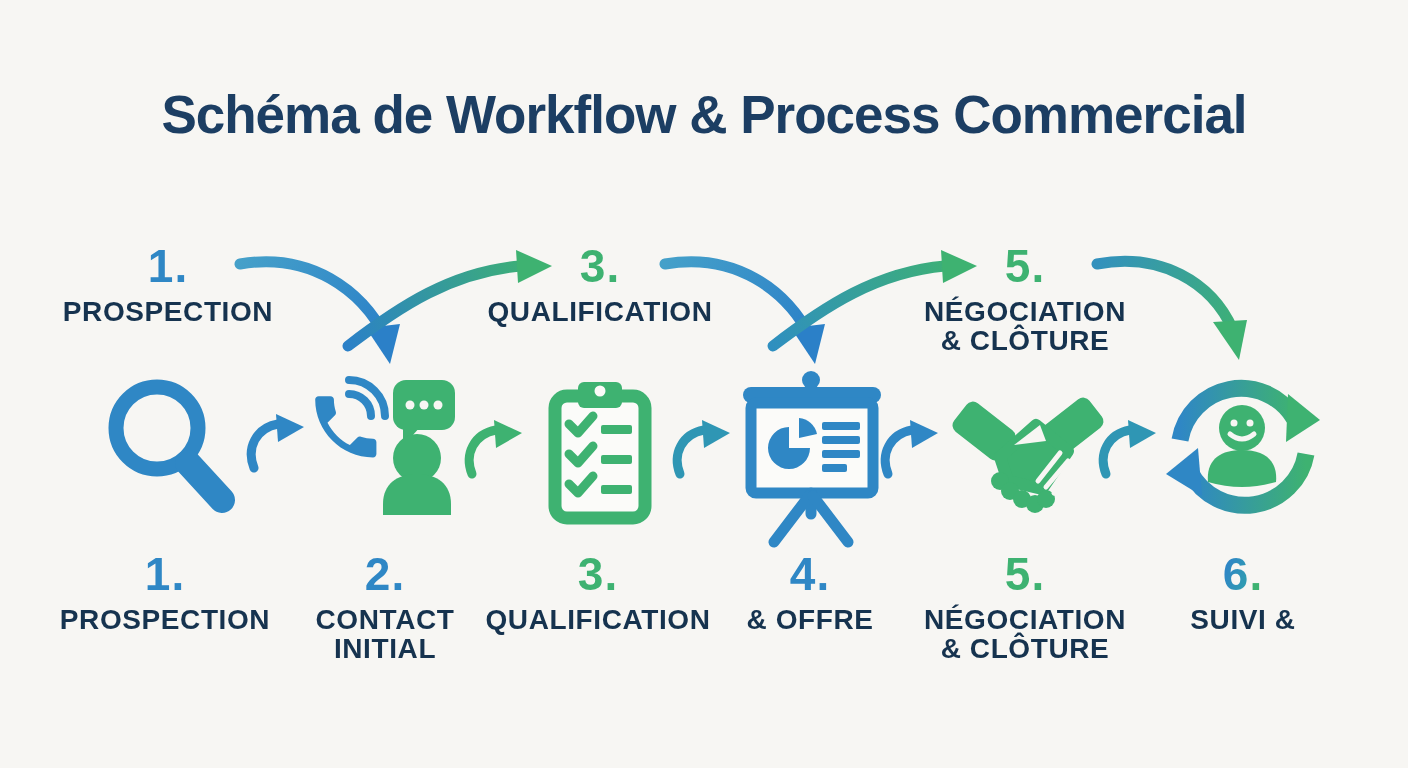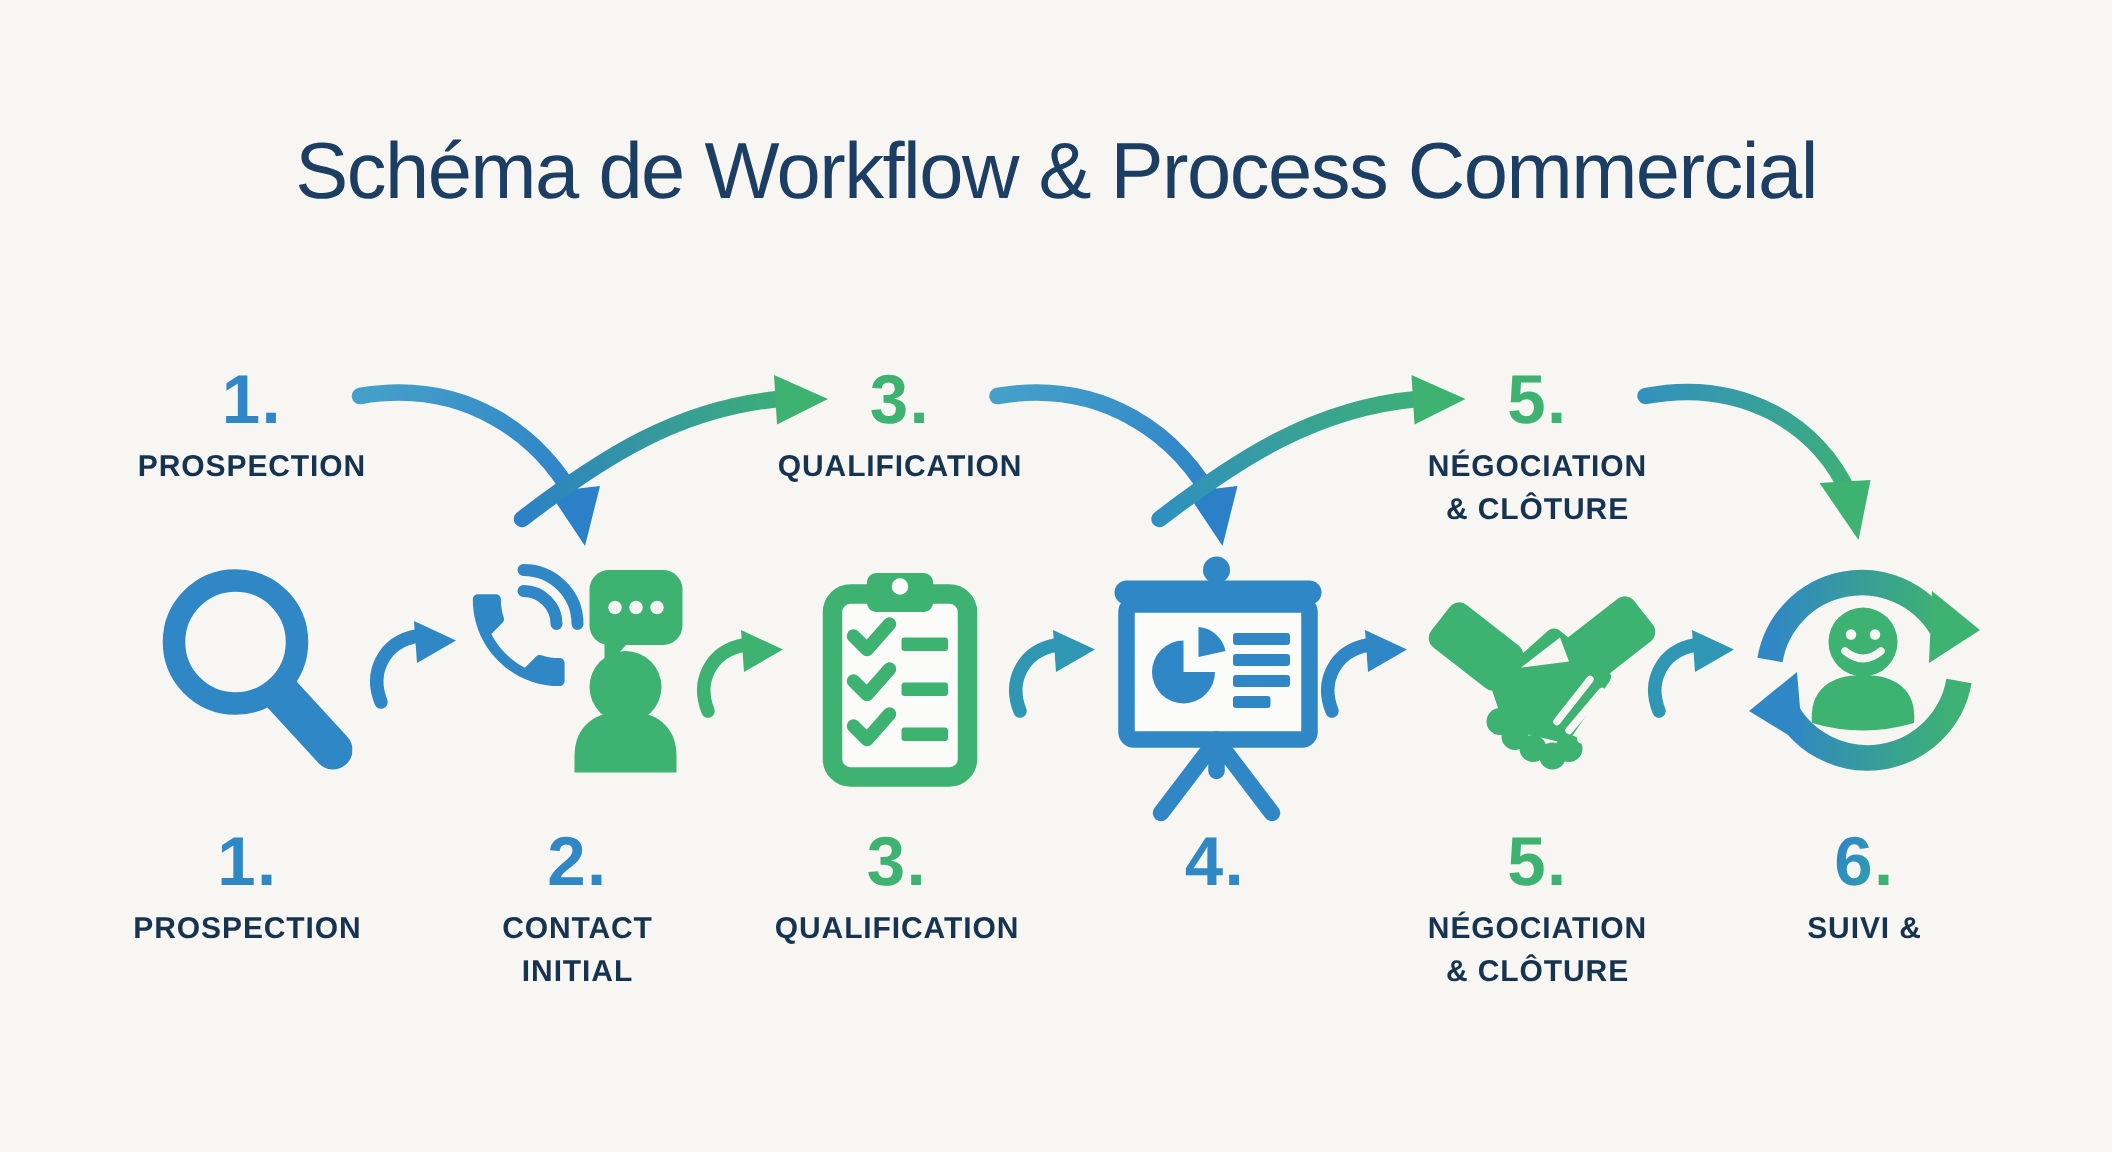--- a/index.html
+++ b/index.html
@@ -3,36 +3,36 @@
 <meta charset="utf-8">
 <style>
   html,body{margin:0;padding:0;background:#e8e8e6;}
   .canvas{
     position:relative; width:1408px; height:768px; overflow:hidden;
     background:#f7f6f3;
     font-family:"Liberation Sans", sans-serif;
   }
   .title{
     position:absolute; top:84px; left:0; right:0;
-    text-align:center; font-size:53px; font-weight:normal;
+    text-align:center; font-size:53px; font-weight:bold;
     color:#1c3e63; letter-spacing:-1px;
   }
   .callout{ position:absolute; top:241px; width:240px; text-align:center; }
   .step{ position:absolute; top:549px; width:230px; text-align:center; }
   .num-line{ font-size:46px; font-weight:bold; line-height:50px; letter-spacing:1px; }
   .num-blue{ color:#2f87c5; }
   .num-green{ color:#3eb271; }
   .num-grad{
     background:linear-gradient(110deg,#2f87c5 25%,#2f9ab2 75%);
     -webkit-background-clip:text; background-clip:text; color:transparent;
   }
   .dot-blue{ color:#2f87c5; }
   .dot-green{ color:#3eb271; }
   .lbl{
-    margin-top:6px; font-size:20px; font-weight:bold; color:#16334f;
+    margin-top:6px; font-size:28px; font-weight:bold; color:#16334f;
     letter-spacing:0.6px; line-height:29px;
   }
   svg{ position:absolute; display:block; }
   .flow-arrows{ left:0; top:0; pointer-events:none; }
 </style>
 </head>
 <body>
 
 <div class="canvas">
 
@@ -249,20 +249,21 @@
   <div class="step" style="left:483px">
     <div class="num-line"><span class="num-green">3</span><span class="dot-green">.</span></div>
     <div class="lbl">
         <div>QUALIFICATION</div>
         <div></div>
       </div>
   </div>
   <div class="step" style="left:695px">
     <div class="num-line"><span class="num-blue">4</span><span class="dot-blue">.</span></div>
     <div class="lbl">
+        <div>&amp; OFFRE</div>
       </div>
   </div>
   <div class="step" style="left:910px">
     <div class="num-line"><span class="num-green">5</span><span class="dot-green">.</span></div>
     <div class="lbl">
         <div>NÉGOCIATION</div>
         <div>&amp; CLÔTURE</div>
       </div>
   </div>
   <div class="step" style="left:1128px">

